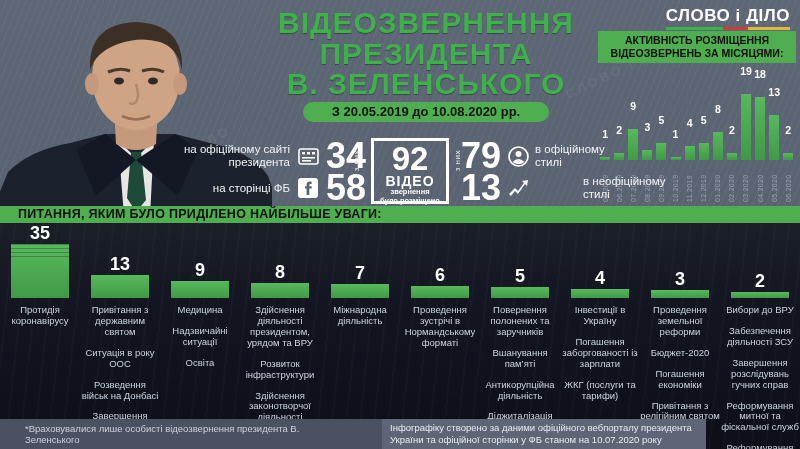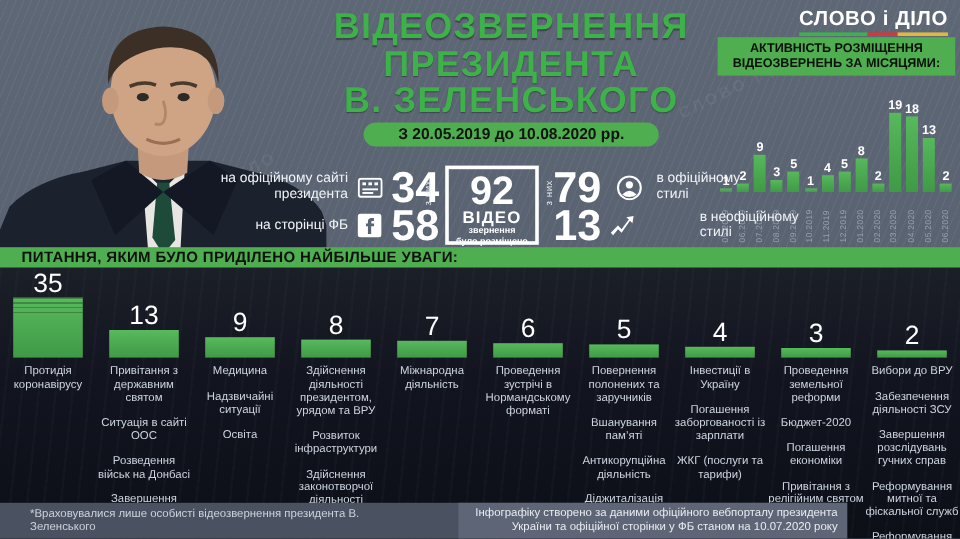--- a/index.html
+++ b/index.html
@@ -30,21 +30,21 @@
            background:#4fae4f; border-radius:10px; color:#10130f; font-weight:bold;
            font-size:13px; padding:2px 4px 3px; }
 
   
   .mc-title{ position:absolute; top:31px; right:4px; width:198px; background:#4fae4f;
              color:#0d100c; font-weight:bold; font-size:10.5px; line-height:1.25;
              text-align:center; padding:3px 2px; }
   .mc{ position:absolute; top:64px; right:4px; width:198px; height:138px; }
   .mc-bars{ display:flex; align-items:flex-end; height:96px; }
   .m-slot{ width:14.1px; display:flex; flex-direction:column; align-items:center; justify-content:flex-end; }
-  .m-val{ color:#fff; font-weight:bold; font-size:10.5px; line-height:1; margin-bottom:1px; }
+  .m-val{ color:#fff; font-weight:bold; font-size:10.5px; line-height:1; margin-bottom:18px; }
   .m-bar{ width:10px; background:linear-gradient(180deg,#57b85c,#3f9a45); }
   .mc-labels{ display:flex; height:40px; margin-top:2px; }
   .m-lab{ width:14.1px; display:flex; justify-content:center; }
   .m-lab span{ writing-mode:vertical-rl; transform:rotate(180deg); font-size:7px;
                color:#99a2b1; letter-spacing:.3px; }
 
   
   .stat-row{ position:absolute; display:flex; align-items:center; gap:7px; }
   .stat-label{ color:#f2f4f7; font-size:11.5px; line-height:1.1; text-align:right; width:118px; }
   .stat-icon{ width:22px; height:20px; display:flex; align-items:center; justify-content:center; }
@@ -64,33 +64,33 @@
                   background:#4fae4f; color:#0d100c; font-weight:bold; font-size:12.5px;
                   line-height:17px; padding-left:18px; letter-spacing:.3px; }
   .bottom{ position:absolute; top:223px; left:0; width:800px; height:226px;
            background:
             repeating-linear-gradient(96deg, rgba(255,255,255,.02) 0 2px, rgba(0,0,0,0) 2px 14px),
             linear-gradient(180deg,#1b1f27 0%, #121520 40%, #0c0f16 100%); }
   .cols{ position:absolute; top:1px; left:0; width:800px; display:grid;
          grid-template-columns:repeat(10,80px); }
   .tcol{ display:flex; flex-direction:column; align-items:center; }
   .bar-zone{ height:74px; display:flex; flex-direction:column; justify-content:flex-end; align-items:center; }
-  .t-num{ color:#fff; font-weight:normal; font-size:22px; line-height:1.1;text-align:center; }
+  .t-num{ color:#fff; font-weight:bold; font-size:18px; line-height:1.1;text-align:center; }
   .t-bar{ width:58px; background:linear-gradient(180deg,#58b95d,#3f9a45); }
   .t-bar.striped{ background:
       repeating-linear-gradient(180deg, rgba(0,0,0,.25) 0 1px, rgba(0,0,0,0) 1px 4px) top/100% 14px no-repeat,
       linear-gradient(180deg,#58b95d,#3f9a45); }
   .t-items{ display:flex; flex-direction:column; gap:10px; margin-top:7px; width:80px; }
   .t-item{ color:#ccd4e0; font-size:9.5px; line-height:1.15; text-align:center; }
 
   
   .footer{ position:absolute; left:0; bottom:0; width:706px; height:30px; background:#4a5161; z-index:5; }
   .footer-note{ position:absolute; left:25px; top:4px; color:#ccd2dc; font-size:9.5px; line-height:1.2; width:330px; }
   .footer-src{ position:absolute; right:0; top:0; height:30px; width:324px; background:#5d6576;
-               color:#e9ecf1; font-size:9.5px; line-height:1.25; text-align:right; padding:3px 8px; }
+               color:#e9ecf1; font-size:9.5px; line-height:1.25; padding:3px 8px; }
 </style>
 </head>
 <body>
 
 <div class="poster">
 
   <div class="wm" style="left:110px;top:150px;">СЛОВО І ДІЛО</div>
   <div class="wm" style="left:330px;top:330px;">СЛОВО І ДІЛО</div>
   <div class="wm" style="left:610px;top:250px;">СЛОВО І ДІЛО</div>
   <div class="wm" style="left:560px;top:60px;">СЛОВО І ДІЛО</div>
@@ -277,21 +277,21 @@
 
   <div class="total-box">
     <div class="total-num">92</div>
     <div class="total-unit">ВІДЕО</div>
     <div class="total-cap">звернення</div>
     <div class="total-cap">було розміщено</div>
   </div>
 
   <div class="ofthem" style="left:453px; top:150px;">з них</div>
 
-  <div class="style-row" style="left:461px; top:138px;gap:12px;">
+  <div class="style-row" style="left:461px; top:138px;">
     <div class="stat-val">79</div>
     <div class="stat-icon">
       <svg width="21" height="21" viewBox="0 0 21 21">
           <circle cx="10.5" cy="10.5" r="9.5" fill="none" stroke="#fff" stroke-width="1.7"></circle>
           <circle cx="10.5" cy="8" r="3" fill="#fff"></circle>
           <path d="M4.5 16 q6 -6 12 0 a9.5 9.5 0 0 1 -12 0 Z" fill="#fff"></path>
         </svg>
     </div>
     <div class="style-label" style="width:86px;">в офіційному стилі</div>
   </div>
@@ -317,21 +317,21 @@
             <div class="t-item">Протидія коронавірусу</div>
           </div>
         </div>
         <div class="tcol">
           <div class="bar-zone">
             <div class="t-num">13</div>
             <div class="t-bar" style="height: 23px;"></div>
           </div>
           <div class="t-items">
             <div class="t-item">Привітання з державним святом</div>
-            <div class="t-item">Ситуація в сайті ООС</div>
+            <div class="t-item">Ситуація в року ООС</div>
             <div class="t-item">Розведення військ на Донбасі</div>
             <div class="t-item">Завершення війни на Донбасі</div>
           </div>
         </div>
         <div class="tcol">
           <div class="bar-zone">
             <div class="t-num">9</div>
             <div class="t-bar" style="height: 17px;"></div>
           </div>
           <div class="t-items">

